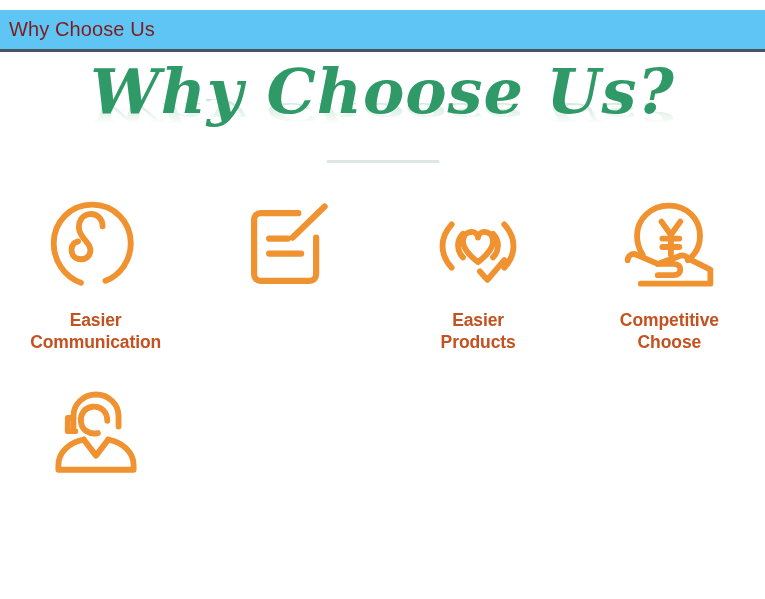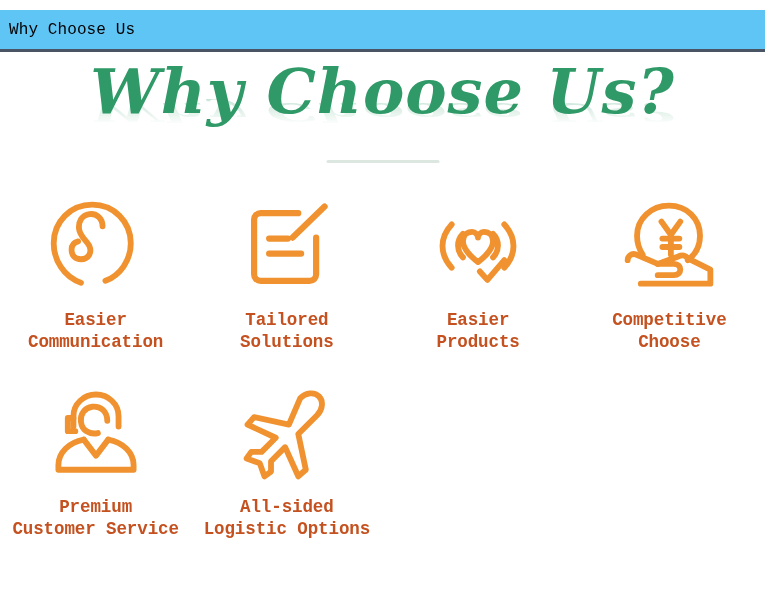--- a/index.html
+++ b/index.html
@@ -22,25 +22,25 @@
     top: 10px;
     width: 765px;
     height: 42px;
     background: #5FC5F5;
     border-bottom: 3px solid #4a5563;
     box-sizing: border-box;
     display: flex;
     align-items: center;
   }
   #window-title {
-    font-size: 16px;
-    color: #000000;
+    font-size: 20px;
+    color: #7f1d1d;
     padding-left: 9px;
     letter-spacing: 0.1px;
-    font-family: Liberation Mono, monospace;
+    font-family: Liberation Sans, sans-serif;
   }
 
   
   #content {
     position: absolute;
     left: 0;
     top: 55px;
     width: 765px;
     height: 544px;
     background: #ffffff;
@@ -113,21 +113,21 @@
   }
   .feature-icon {
     height: 104px;
     display: flex;
     align-items: center;
     justify-content: center;
   }
   .feature-label {
     margin-top: 10px;
     text-align: center;
-    font-family: Liberation Mono, monospace;
+    font-family: Liberation Sans, sans-serif;
     font-weight: bold;
     font-size: 17.5px;
     line-height: 1.28;
     color: #c4511f;
     letter-spacing: -0.1px;
     white-space: pre-line;
   }
   svg { display: block; }
 </style>
 </head>
@@ -160,22 +160,20 @@
 
     <div class="feature-cell">
       <div class="feature-icon">
         <svg width="94" height="94" viewBox="0 0 100 100" fill="none" stroke="#F0922F" stroke-width="6.6" stroke-linecap="round" stroke-linejoin="round">
           <path d="M62 14 H22 C18 14 15 17 15 21 V79 C15 83 18 86 22 86 H74 C78 86 81 83 81 79 V40"></path>
           <line x1="31" y1="41" x2="51" y2="41"></line>
           <line x1="31" y1="57" x2="65" y2="57"></line>
           <line x1="56" y1="40" x2="90" y2="7"></line>
         </svg>
       </div>
-      <div class="feature-label">Tailored
-Solutions</div>
     </div>
 
     <div class="feature-cell">
       <div class="feature-icon">
         <svg width="94" height="94" viewBox="0 0 100 100" fill="none" stroke="#F0922F" stroke-width="6.2" stroke-linecap="round" stroke-linejoin="round">
           <path d="M34 36 C27 43 27 54 34 61"></path>
           <path d="M22 26 C9 40 9 58 22 72"></path>
           <path d="M66 36 C73 43 73 54 66 61"></path>
           <path d="M78 26 C91 40 91 58 78 72"></path>
           <path d="M50 66 C50 66 34 55 34 44 C34 38 38 34 44 34 C47 34 50 37 50 40 C50 37 53 34 56 34 C62 34 66 38 66 44 C66 55 50 66 50 66 Z"></path>
@@ -206,29 +204,18 @@
     <div class="feature-cell">
       <div class="feature-icon">
         <svg width="94" height="94" viewBox="0 0 100 100" fill="none" stroke="#F0922F" stroke-width="6.2" stroke-linecap="round" stroke-linejoin="round">
           <path d="M26 42 V31 C26 18 37 8 50 8 C63 8 74 18 74 31 V42"></path>
           <path d="M62 36 C62 26 55 20 46 21 C38 22 33 29 34 37 C35 46 43 51 52 49"></path>
           <path d="M26 33 H20 V47 H28"></path>
           <path d="M37 56 L50 73 L63 56"></path>
           <path d="M37 56 C21 59 10 70 10 83 V88 H90 V83 C90 70 79 59 63 56"></path>
         </svg>
       </div>
-      <div class="feature-label">Premium
-Customer Service</div>
-    </div>
-
-    <div class="feature-cell">
-      <div class="feature-icon">
-        <svg width="94" height="94" viewBox="0 0 100 100" fill="none" stroke="#F0922F" stroke-width="6.2" stroke-linecap="round" stroke-linejoin="round">
-          <path d="M64 12 C70 6 79 5 84 10 C89 15 88 24 82 30 L62 50 L70 88 L62 95 L48 64 L33 79 L33 90 L26 95 L21 81 L7 76 L12 69 H23 L38 54 L8 40 L15 32 L52 40 Z"></path>
-        </svg>
-      </div>
-      <div class="feature-label">All-sided
-Logistic Options</div>
-    </div>
+    </div>
+
 
 
   </div>
 </div>
 
 </body></html>

